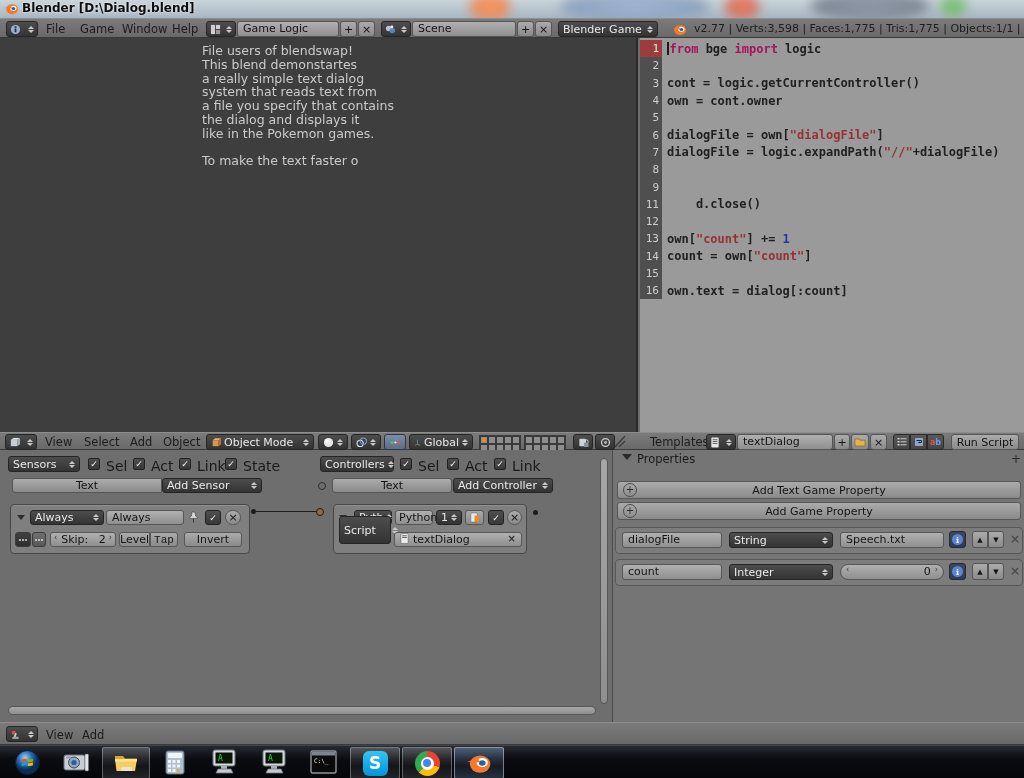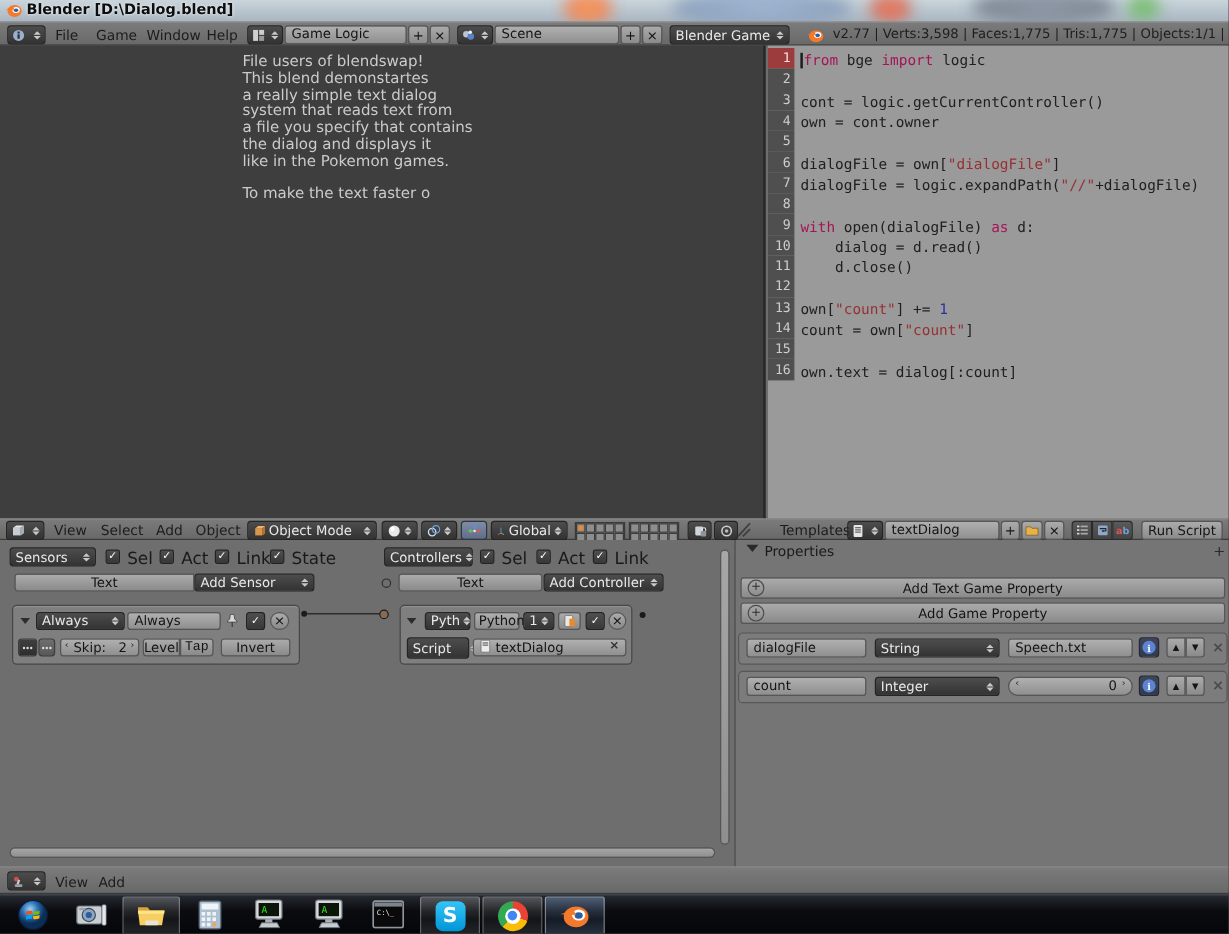--- a/index.html
+++ b/index.html
@@ -28,21 +28,21 @@
 
   
   .view3d{left:0;top:38px;width:638px;height:394px;background:#3e3e3e;border-right:2px solid #282828;}
   .vp-line{font-size:12.5px;line-height:13.8px;color:#cbcbcb;white-space:pre;}
 
   
   .texteditor{left:640px;top:38px;width:384px;height:394px;background:#9a9a9a;overflow:hidden;}
   .cl{display:flex;height:17.3px;font-family:"DejaVu Sans Mono",monospace;font-size:12px;}
   .gut{width:19px;flex:0 0 19px;background:#4f4f4f;color:#cdcdcd;font-size:11px;display:flex;align-items:center;justify-content:flex-end;padding-right:3px;}
   .gut.cur{background:#9c3c3c;color:#f2e2e2;}
-  .src{display:flex;align-items:flex-end;padding-left:5px;white-space:pre;color:#202020;}
+  .src{display:flex;align-items:center;padding-left:5px;white-space:pre;color:#202020;font-weight:bold;}
   .tok-k{color:#a61457;}
   .tok-s{color:#963032;}
   .tok-num{color:#2b2fa8;}
   .tok-p{color:#202020;}
   .caret{width:1.5px;height:13px;background:#1a1a1a;margin-right:1px;}
 
   
   .strip{left:0;width:1024px;height:18px;}
   .icobtn{display:flex;align-items:center;gap:2px;padding:0 3px;background:linear-gradient(#4d4d4d,#333);border:1px solid #252525;border-radius:3px;height:16px;}
   .layers{display:grid;grid-template-columns:repeat(5,8px);grid-template-rows:repeat(2,8px);border:1px solid #3a3a3a;}
@@ -204,25 +204,20 @@
         <div class="cl">
           <div class="gut">7</div>
           <div class="src"><span class="tok-p">dialogFile = logic.expandPath(</span><span class="tok-s">"//"</span><span class="tok-p">+dialogFile)</span></div>
         </div>
         <div class="cl">
           <div class="gut">8</div>
           <div class="src"></div>
         </div>
         <div class="cl">
           <div class="gut">9</div>
-          <div class="src"><span class="tok-k">with</span><span class="tok-p"> open(dialogFile) </span><span class="tok-k">as</span><span class="tok-p"> d:</span></div>
-        </div>
-        <div class="cl">
-          <div class="gut">10</div>
-          <div class="src"><span class="tok-p">    dialog = d.read()</span></div>
         </div>
         <div class="cl">
           <div class="gut">11</div>
           <div class="src"><span class="tok-p">    d.close()</span></div>
         </div>
         <div class="cl">
           <div class="gut">12</div>
           <div class="src"></div>
         </div>
         <div class="cl">
@@ -532,21 +527,21 @@
       </div>
       <div class="abs btnL" style="left:131px;top:5px;width:19px;height:15px;">
         <svg width="11" height="11" viewBox="0 0 12 12">
             <rect x="2" y="1" width="7" height="10" rx="1" fill="#e8e8e8" stroke="#555" stroke-width=".5"></rect>
             <path d="M6 4 h5 v7 h-5 Z" fill="#e98a2b"></path>
           </svg>
       </div>
       <div class="abs" style="left:154px;top:5px;width:16px;height:15px;background:linear-gradient(#4f4f4f,#383838);border:1px solid #222;border-radius:3px;color:#fff;font-size:9px;display:flex;align-items:center;justify-content:center;">✓</div>
       <div class="abs btnL" style="left:173px;top:5px;width:15px;height:15px;border-radius:8px;">×</div>
 
-      <div class="abs dd" style="left:5px;top:26px;width:52px;height:18px;gap:16px;">
+      <div class="abs dd" style="left:5px;top:11px;width:52px;height:28px;gap:16px;">
         <span>Script</span>
         <span class="updn">
             <i class="u"></i>
             <i class="d"></i>
           </span>
       </div>
       <div class="abs fieldL" style="left:60px;top:27px;width:128px;height:15px;gap:4px;">
         <svg width="9" height="11" viewBox="0 0 10 12">
             <rect x="1" y="0.5" width="8" height="11" rx="1" fill="#ececec" stroke="#444" stroke-width=".5"></rect>
             <rect x="2.4" y="2.5" width="5.2" height="1" fill="#555"></rect>

